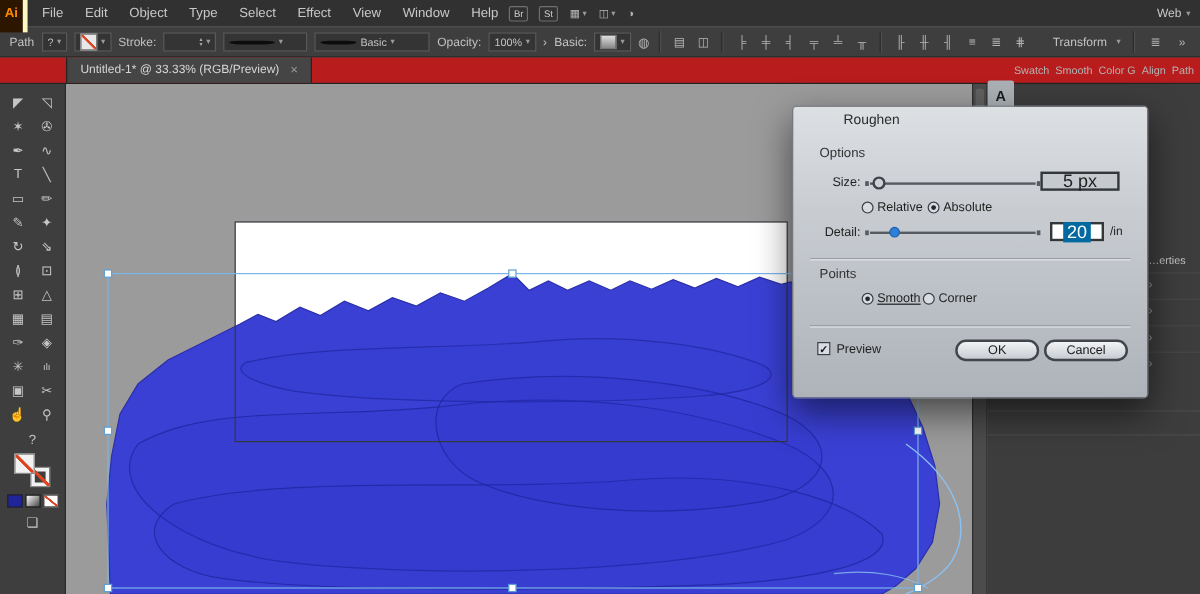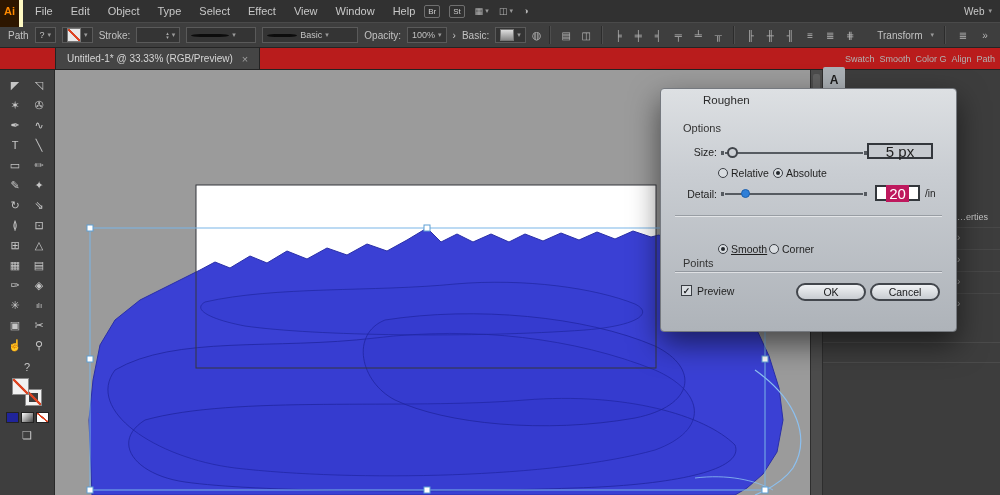--- a/index.html
+++ b/index.html
@@ -86,21 +86,21 @@
   .track { position:absolute; height:2px; background:#565b61; }
   .track::before, .track::after { content:""; position:absolute; top:-1px; width:3px; height:4px; background:#565b61; }
   .track::before { left:-4px; } .track::after { right:-4px; }
   .knob { position:absolute; width:9px; height:9px; border-radius:50%; }
   #knob-size { top:58px; left:66px; border:2px solid #41454b; background:#cdd1d6; width:11px; height:11px; }
   #knob-detail { top:100px; left:80px; background:#2e7fd8; border:1px solid #1b5fae; }
   .val-box { position:absolute; height:16px; border:2px solid #33373c; background:#c6cacf; font-size:15px;
              display:flex; align-items:center; justify-content:center; }
   #size-box { top:54px; left:206px; width:66px; }
   #detail-box { top:96px; left:214px; width:45px; background:#fff; }
-  .detail-selected { background:#be185d; color:#fff; padding:0 3px; }
+  .detail-selected { background:#0369a1; color:#fff; padding:0 3px; }
   .detail-unit { position:absolute; top:99px; left:264px; font-size:10px; }
   .radio { position:absolute; width:10px; height:10px; border:1px solid #3a3e44; border-radius:50%; background:#d9dde1; }
   .radio.sel::after { content:""; position:absolute; inset:2px; background:#23272c; border-radius:50%; }
   .rlbl { position:absolute; font-size:10.5px; }
   .groove { position:absolute; left:14px; right:14px; height:2px;
             border-top:1px solid rgba(110,116,124,.5); border-bottom:1px solid rgba(255,255,255,.55); }
   .checkbox { position:absolute; top:196px; left:20px; width:11px; height:11px; border:1px solid #3a3e44;
               background:#d9dde1; font-size:9px; line-height:10px; text-align:center; font-weight:bold; color:#16181b; }
   .dlg-btn { position:absolute; top:194px; height:18px; border:2px solid #42464c; border-radius:10px;
              background:linear-gradient(#f1f3f5,#c8ccd1); font-size:10.5px; display:flex; align-items:center;
@@ -350,21 +350,21 @@
 
     <div class="dlg-lbl" style="top:99px;padding-left:6px;">Detail:</div>
     <div class="track" style="top:104px; left:64px; width:138px;"></div>
     <div class="knob" id="knob-detail"></div>
     <div class="val-box" id="detail-box">
       <span class="detail-selected">20</span>
     </div>
     <span class="detail-unit">/in</span>
 
     <div class="groove" style="top:126px;"></div>
-    <div class="dlg-sec" style="top:134px;margin-top:34px;">Points</div>
+    <div class="dlg-sec" style="top:134px;">Points</div>
 
     <span class="radio sel" style="top:155px; left:57px;"></span>
     <span class="rlbl" style="top:154px; left:70px;text-decoration:underline;">Smooth</span>
     <span class="radio" style="top:155px; left:108px;"></span>
     <span class="rlbl" style="top:154px; left:121px;">Corner</span>
 
     <div class="groove" style="top:182px;"></div>
 
     <span class="checkbox">✓</span>
     <span class="rlbl" style="top:196px; left:36px;">Preview</span>

